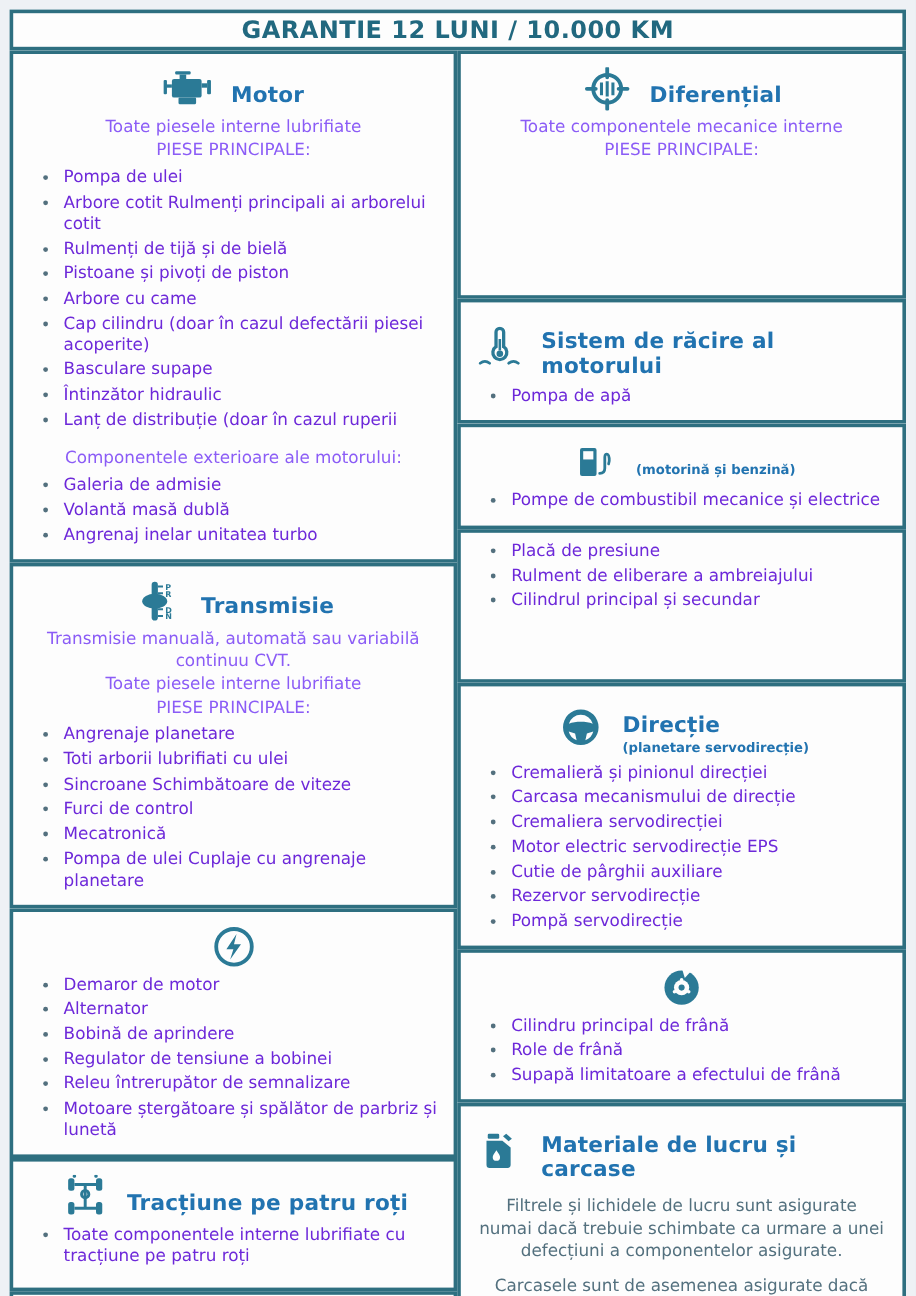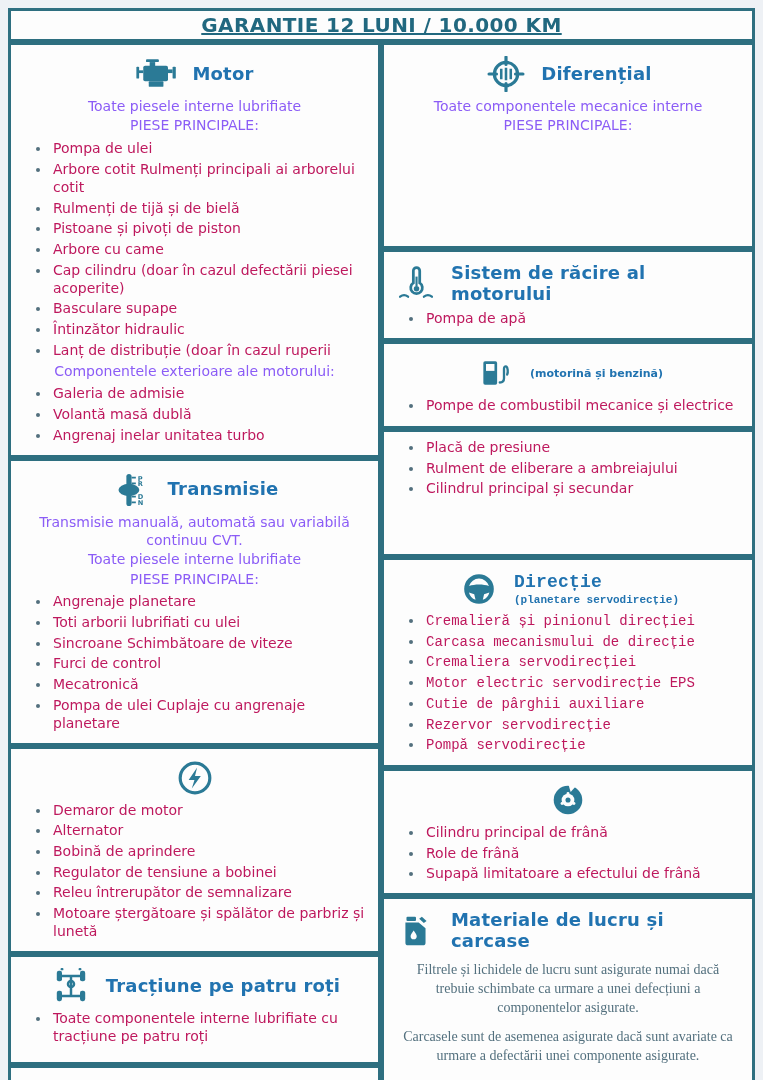--- a/index.html
+++ b/index.html
@@ -7,47 +7,47 @@
   body { font-family:"DejaVu Sans","Liberation Sans",sans-serif; }
   .page{
     position:relative; width:763px; min-height:1080px; margin:0 auto;
     background:#eef1f5; padding:8px 8px 0 8px; overflow:hidden;
   }
   .header-box{
     border:3px solid #2e6f80; background:#fdfdfd;
     height:34px; display:flex; align-items:center; justify-content:center;
   }
   .header-title{
-    font-size:20px; font-weight:700; color:#21687f; letter-spacing:.4px;text-decoration:underline;
+    font-size:20px; font-weight:700; color:#21687f; letter-spacing:.4px;
   }
   .columns{ display:flex; align-items:flex-start; }
   .col{ display:flex; flex-direction:column; }
   .col-left{ width:373px; }
   .col-right{ width:374px; }
   .box{
     border:3px solid #2e6f80; background:#fdfdfd;
     padding:2px 10px 8px 10px; width:100%;
   }
   .sec-head{
     display:flex; align-items:center; justify-content:center;
     gap:13px; margin:9px 0 5px 0;
   }
   .icon{ width:44px; height:36px; display:flex; align-items:center; justify-content:center; color:#2b7a96; flex:0 0 auto; }
   .icon svg{ width:100%; height:100%; }
-  .titles{ display:flex; flex-direction:column; }
+  .titles{ display:flex; flex-direction:column;margin-top:12px; }
   .sec-title{ font-size:18px; font-weight:700; color:#2173b0; letter-spacing:.2px; line-height:1.15; }
   .sec-subtitle{ font-size:11px; font-weight:700; color:#2173b0; margin-top:1px; }
   .intro{ text-align:center; color:#8b5cf6; font-size:14px; line-height:1.32; }
   .intro .line{ margin:1px 0; }
-  .bullets{ margin:4px 0 0 0; padding-left:30px; color:#be185d; font-size:14px; }
+  .bullets{ margin:4px 0 0 0; padding-left:30px; color:#6d28d9; font-size:14px; }
   .bullets li{ margin:2.5px 0; line-height:1.3; padding-left:2px; }
   .bullets li::marker{ color:#53707e; }
-  .bullets + .intro{ margin-top:3px; }
+  .bullets + .intro{ margin-top:14px; }
   .paragraphs{ text-align:center; color:#53707e; font-size:14px; line-height:1.35; }
-  .paragraphs .line{ margin:10px 4px;font-family:Liberation Serif, serif; }
+  .paragraphs .line{ margin:10px 4px; }
 </style>
 </head>
 <body>
 
 <div class="page">
   <div class="header-box">
     <span class="header-title">GARANTIE 12 LUNI / 10.000 KM</span>
   </div>
   <div class="columns">
     <div class="col col-left" id="col-left">
@@ -242,21 +242,21 @@
             <li>Pompe de combustibil mecanice și electrice</li>
           </ul>
         </section>
         <section class="box" style="min-height: 128px;">
           <ul class="bullets">
             <li>Placă de presiune</li>
             <li>Rulment de eliberare a ambreiajului</li>
             <li>Cilindrul principal și secundar</li>
           </ul>
         </section>
-        <section class="box" style="min-height: 190px; font-family: Liberation Mono, monospace;">
+        <section class="box" style="min-height: 190px;">
           <div class="sec-head">
             <span class="icon">
               <svg viewBox="0 0 34 34">
                 <path d="M17 3a14 14 0 1 0 0 28a14 14 0 0 0 0-28zm0 4.2a9.8 9.8 0 0 1 9.4 7c-2.7-.9-6-1.4-9.4-1.4s-6.7.5-9.4 1.4a9.8 9.8 0 0 1 9.4-7zM7.5 20.3l5 1.7l1.2 5.2a9.9 9.9 0 0 1-6.2-6.9zm13.1 6.9l1.2-5.2l5-1.7a9.9 9.9 0 0 1-6.2 6.9z" fill="currentColor"></path>
                 <circle cx="17" cy="18.6" r="2.7" fill="currentColor"></circle>
               </svg>
             </span>
             <span class="titles">
               <span class="sec-title">Direcție</span>
               <span class="sec-subtitle">(planetare servodirecție)</span>

